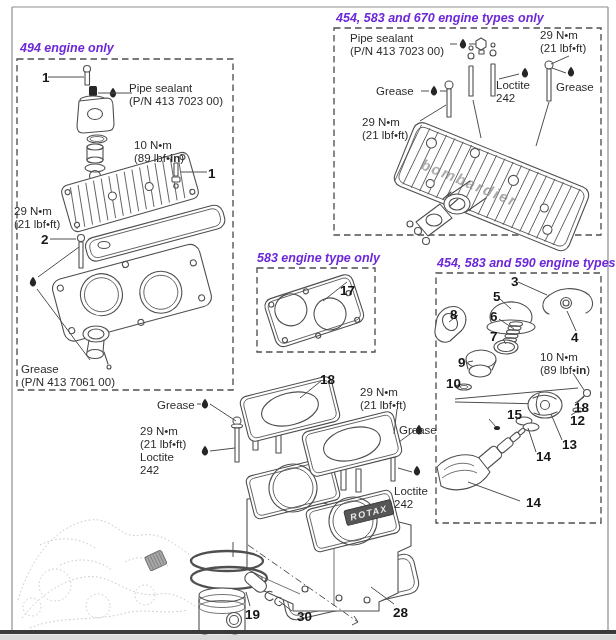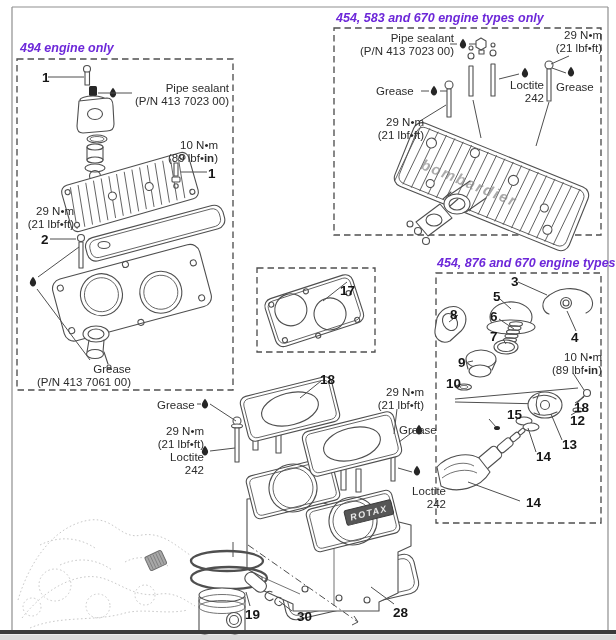--- a/index.html
+++ b/index.html
@@ -15,21 +15,21 @@
   #art .dk{fill:#262626;stroke:none;}
   #art .ld{stroke:var(--ink);fill:none;stroke-width:1;}
   #art .g{stroke:#c9c9c9;fill:none;stroke-width:1;stroke-dasharray:1.6 2.4;}
   #art .fr{stroke:#8f8f8f;fill:none;stroke-width:1.2;}
   #art .dash{stroke:var(--ink);fill:none;stroke-width:1.35;stroke-dasharray:6.5 4;}
   #art text{font-family:"Liberation Sans",sans-serif;}
   
   .title{position:absolute;z-index:3;font:italic bold 12.5px/1.1 "Liberation Sans",sans-serif;
          color:#6d28d9;white-space:nowrap;}
   .lbl{position:absolute;z-index:3;font:11.5px/1.12 "Liberation Sans",sans-serif;color:var(--text);
-       text-align:right;white-space:nowrap;}
+       text-align:left;white-space:nowrap;}
   .lbl span{display:block;}
   .lbl .inl{display:inline;}
   .lbl .b{font-weight:bold;}
   .lbl.la{text-align:left;}
   .co{position:absolute;z-index:3;font:bold 13.5px/1 "Liberation Sans",sans-serif;color:#161616;
       white-space:nowrap;}
 </style>
 </head>
 <body>
 
@@ -414,23 +414,24 @@
   <span>242</span>
 </div>
 <div class="lbl la" style="left:556px;top:81px">
   <span>Grease</span>
 </div>
 <div class="lbl" style="left:362px;top:116px;width:62px">
   <span>29 N•m</span>
   <span>(21 lbf•ft)</span>
 </div>
 
+<div class="title" style="left:257px;top:252px">583 engine type only</div>
 <div class="co" style="left:340px;top:284px">17</div>
 
-<div class="title" style="left:437px;top:257px">454, 876 and 670 engine types</div>
+<div class="title" style="left:437px;top:257px">454, 583 and 590 engine types</div>
 <div class="co" style="left:511px;top:275px">3</div>
 <div class="co" style="left:493px;top:290px">5</div>
 <div class="co" style="left:490px;top:310px">6</div>
 <div class="co" style="left:490px;top:330px">7</div>
 <div class="co" style="left:450px;top:308px">8</div>
 <div class="co" style="left:571px;top:331px">4</div>
 <div class="co" style="left:458px;top:356px">9</div>
 <div class="co" style="left:446px;top:377px">10</div>
 <div class="lbl" style="left:540px;top:351px;width:62px">
   <span>10 N•m</span>

